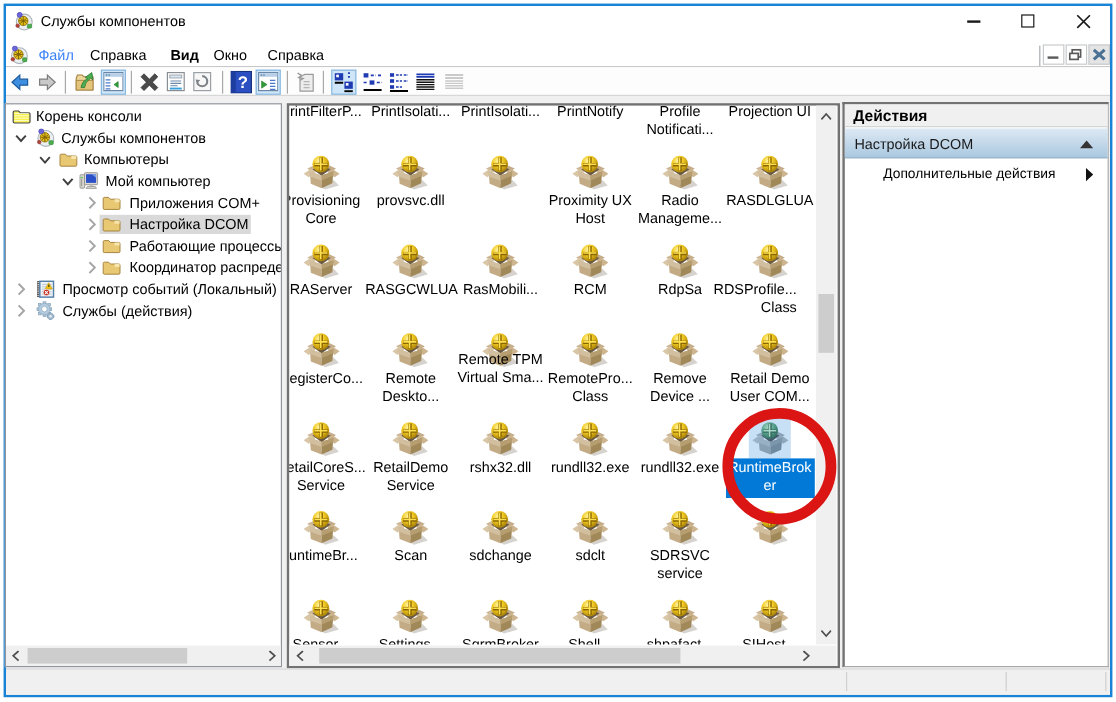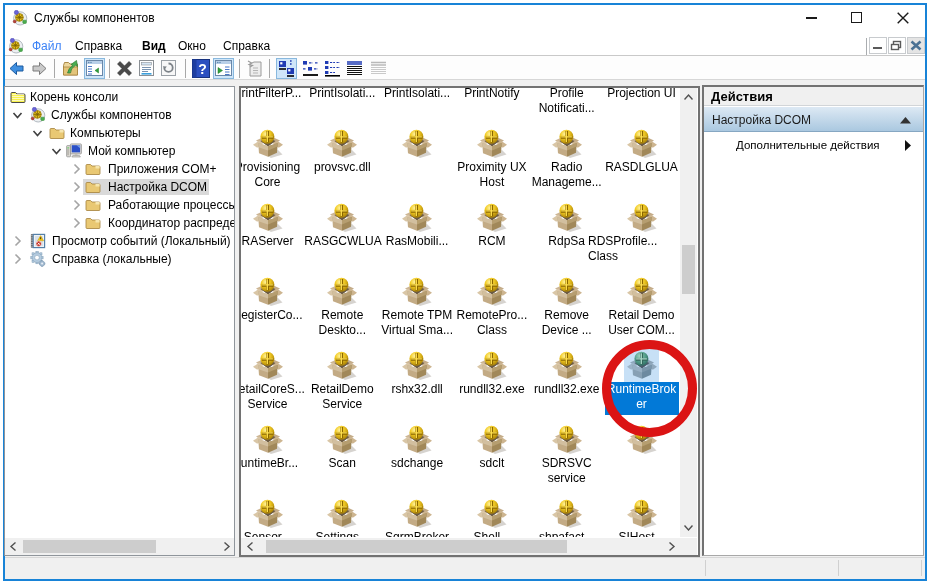--- a/index.html
+++ b/index.html
@@ -302,21 +302,21 @@
     <svg class="abs" style="left:25px;top:146px" width="16" height="16">
       <use href="#eventvw"></use>
     </svg>
     <div class="txt" style="left:47px;top:147px;font-size:12px">Просмотр событий (Локальный)</div>
     <svg class="abs" style="left:7px;top:166px" width="11" height="12">
       <path d="M3.5,1.5 L8,6 L3.5,10.5" fill="none" stroke="#a5a5a5" stroke-width="1.6"></path>
     </svg>
     <svg class="abs" style="left:25px;top:164px" width="16" height="16">
       <use href="#gears"></use>
     </svg>
-    <div class="txt" style="left:47px;top:165px;font-size:12px">Справка (локальные)</div>
+    <div class="txt" style="left:47px;top:165px;font-size:12px">Службы (действия)</div>
 </div>
 <div class="abs" style="left:5px;top:538px;width:229px;height:17px;background:#f0f0f0;z-index:4">
     <div class="abs" style="left:18px;top:2px;width:133px;height:13px;background:#cdcdcd"></div>
     <svg class="abs" style="left:4px;top:4px" width="9" height="9">
       <path d="M6.5,0.5 L2,4.5 L6.5,8.5" fill="none" stroke="#505050" stroke-width="1.4"></path>
     </svg>
     <svg class="abs" style="left:217px;top:4px" width="9" height="9">
       <path d="M2.5,0.5 L7,4.5 L2.5,8.5" fill="none" stroke="#505050" stroke-width="1.4"></path>
     </svg>
   </div>
@@ -369,33 +369,33 @@
       <use href="#box"></use>
     </svg>
     <div class="abs" style="left:212.89999999999998px;top:146px;width:76px;font-size:12px;line-height:15px;text-align:center;white-space:nowrap;color:#000">RCM</div>
     <svg class="abs" style="left:309.70000000000005px;top:114px" width="32" height="32">
       <use href="#box"></use>
     </svg>
     <div class="abs" style="left:287.70000000000005px;top:146px;width:76px;font-size:12px;line-height:15px;text-align:center;white-space:nowrap;color:#000">RdpSa</div>
     <svg class="abs" style="left:384.5px;top:114px" width="32" height="32">
       <use href="#box"></use>
     </svg>
-    <div class="abs" style="left:347px;top:146px;width:76px;font-size:12px;line-height:15px;text-align:left;white-space:nowrap;color:#000">RDSProfile...<br>Class</div>
+    <div class="abs" style="left:347px;top:146px;width:76px;font-size:12px;line-height:15px;text-align:right;white-space:nowrap;color:#000">RDSProfile...<br>Class</div>
     <svg class="abs" style="left:10.5px;top:188px" width="32" height="32">
       <use href="#box"></use>
     </svg>
     <div class="abs" style="left:-11.5px;top:220px;width:76px;font-size:12px;line-height:15px;text-align:center;white-space:nowrap;color:#000">RegisterCo...</div>
     <svg class="abs" style="left:85.30000000000001px;top:188px" width="32" height="32">
       <use href="#box"></use>
     </svg>
     <div class="abs" style="left:63.30000000000001px;top:220px;width:76px;font-size:12px;line-height:15px;text-align:center;white-space:nowrap;color:#000">Remote<br>Deskto...</div>
     <svg class="abs" style="left:160.10000000000002px;top:188px" width="32" height="32">
       <use href="#box"></use>
     </svg>
-    <div class="abs" style="left:138.10000000000002px;top:220px;width:76px;font-size:12px;line-height:15px;text-align:center;white-space:nowrap;color:#000">Remote TPM<br>Virtual Sma...</div>
+    <div class="abs" style="left:138.10000000000002px;top:204px;width:76px;font-size:12px;line-height:15px;text-align:center;white-space:nowrap;color:#000">Remote TPM<br>Virtual Sma...</div>
     <svg class="abs" style="left:234.89999999999998px;top:188px" width="32" height="32">
       <use href="#box"></use>
     </svg>
     <div class="abs" style="left:212.89999999999998px;top:220px;width:76px;font-size:12px;line-height:15px;text-align:center;white-space:nowrap;color:#000">RemotePro...<br>Class</div>
     <svg class="abs" style="left:309.70000000000005px;top:188px" width="32" height="32">
       <use href="#box"></use>
     </svg>
     <div class="abs" style="left:287.70000000000005px;top:220px;width:76px;font-size:12px;line-height:15px;text-align:center;white-space:nowrap;color:#000">Remove<br>Device ...</div>
     <svg class="abs" style="left:384.5px;top:188px" width="32" height="32">
       <use href="#box"></use>

